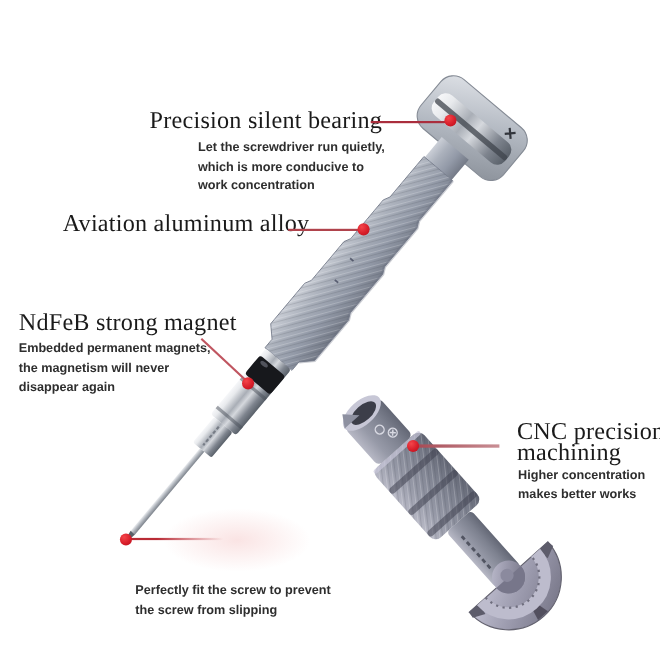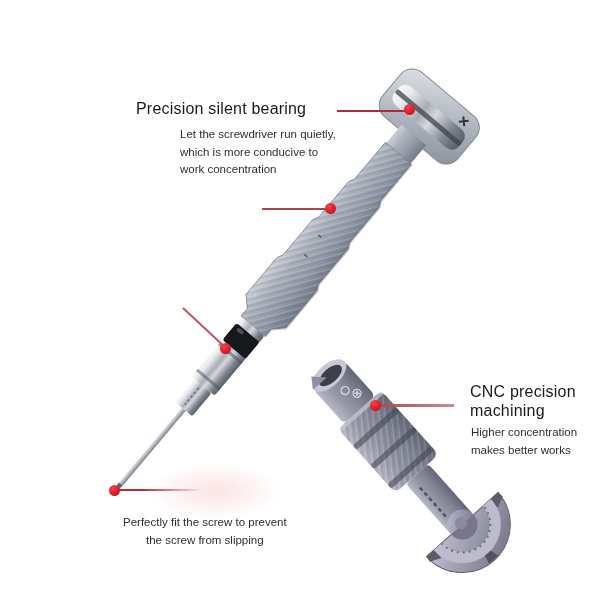--- a/index.html
+++ b/index.html
@@ -1,22 +1,22 @@
 <!DOCTYPE html>
 <html><head>
 <meta charset="utf-8">
 <style>
   html,body{margin:0;padding:0;background:#fff;}
   .stage{position:relative;width:600px;height:600px;background:#ffffff;overflow:hidden;
          font-family:"Liberation Sans", sans-serif;}
   svg{position:absolute;left:0;top:0;}
-  .title{position:absolute;margin:0;font-size:16px;font-weight:400;color:#1a1a1a;
-         white-space:nowrap;letter-spacing:0.2px;line-height:20px;}
+  .title{position:absolute;margin:0;font-size:22px;font-weight:400;color:#1a1a1a;
+         white-space:nowrap;letter-spacing:0.2px;line-height:20px;font-family:Liberation Serif, serif;}
   .title.wrap{white-space:normal;line-height:19px;}
-  .desc{position:absolute;margin:0;font-size:11.5px;font-weight:400;color:#2e2e2e;
+  .desc{position:absolute;margin:0;font-size:11.5px;font-weight:700;color:#2e2e2e;
         line-height:17.5px;white-space:pre-line;}
   .lead{position:absolute;height:2px;}
   .dot{position:absolute;width:11px;height:11px;border-radius:50%;
        background:radial-gradient(circle at 35% 30%, #f4454a 0%, #d81e2a 55%, #b30f1c 100%);}
   .glow{position:absolute;left:148px;top:462px;width:135px;height:58px;
         background:radial-gradient(ellipse at center, rgba(246,205,205,0.55) 0%, rgba(246,205,205,0) 70%);}
   
   #t1{left:136px;top:99px;}
   #d1{left:180px;top:126px;}
   #l1{left:337px;top:110px;width:69px;background:#aa2e3d;}
@@ -31,21 +31,21 @@
   #d3{left:17px;top:309px;}
   #l3{left:183px;top:307px;width:59px;background:#c05560;transform:rotate(43deg);transform-origin:0 50%;}
   #p3{left:220px;top:343px;}
   
   #t4{left:470px;top:382px;width:140px;}
   #d4{left:471px;top:424px;}
   #l4{left:380px;top:404px;width:74px;height:2.5px;background:linear-gradient(to right,#a84b55,#c98f95);}
   #p4{left:370px;top:400px;}
   
   #t5{left:121px;top:499px;}
-  #d5{left:123px;top:514px;text-align:center;}
+  #d5{left:123px;top:529px;}
   #l5{left:117px;top:489px;width:86px;background:linear-gradient(to right,#b92b35 30%,rgba(233,160,160,0));}
   #p5{left:109px;top:485px;}
 </style>
 </head>
 <body>
 
 <div class="stage">
 
   <svg width="600" height="600" viewBox="0 0 600 600">
     <defs>
@@ -155,23 +155,28 @@
 
   <div class="glow"></div>
 
   <h2 class="title" id="t1">Precision silent bearing</h2>
   <p class="desc" id="d1">Let the screwdriver run quietly,
 which is more conducive to
 work concentration</p>
   <div class="lead" id="l1"></div>
   <div class="dot" id="p1"></div>
 
+  <h2 class="title" id="t2">Aviation aluminum alloy</h2>
   <div class="lead" id="l2"></div>
   <div class="dot" id="p2"></div>
 
+  <h2 class="title" id="t3">NdFeB strong magnet</h2>
+  <p class="desc" id="d3">Embedded permanent magnets,
+the magnetism will never
+disappear again</p>
   <div class="lead" id="l3"></div>
   <div class="dot" id="p3"></div>
 
   <h2 class="title wrap" id="t4">CNC precision machining</h2>
   <p class="desc" id="d4">Higher concentration
 makes better works</p>
   <div class="lead" id="l4"></div>
   <div class="dot" id="p4"></div>
 
   <p class="desc" id="d5">Perfectly fit the screw to prevent

